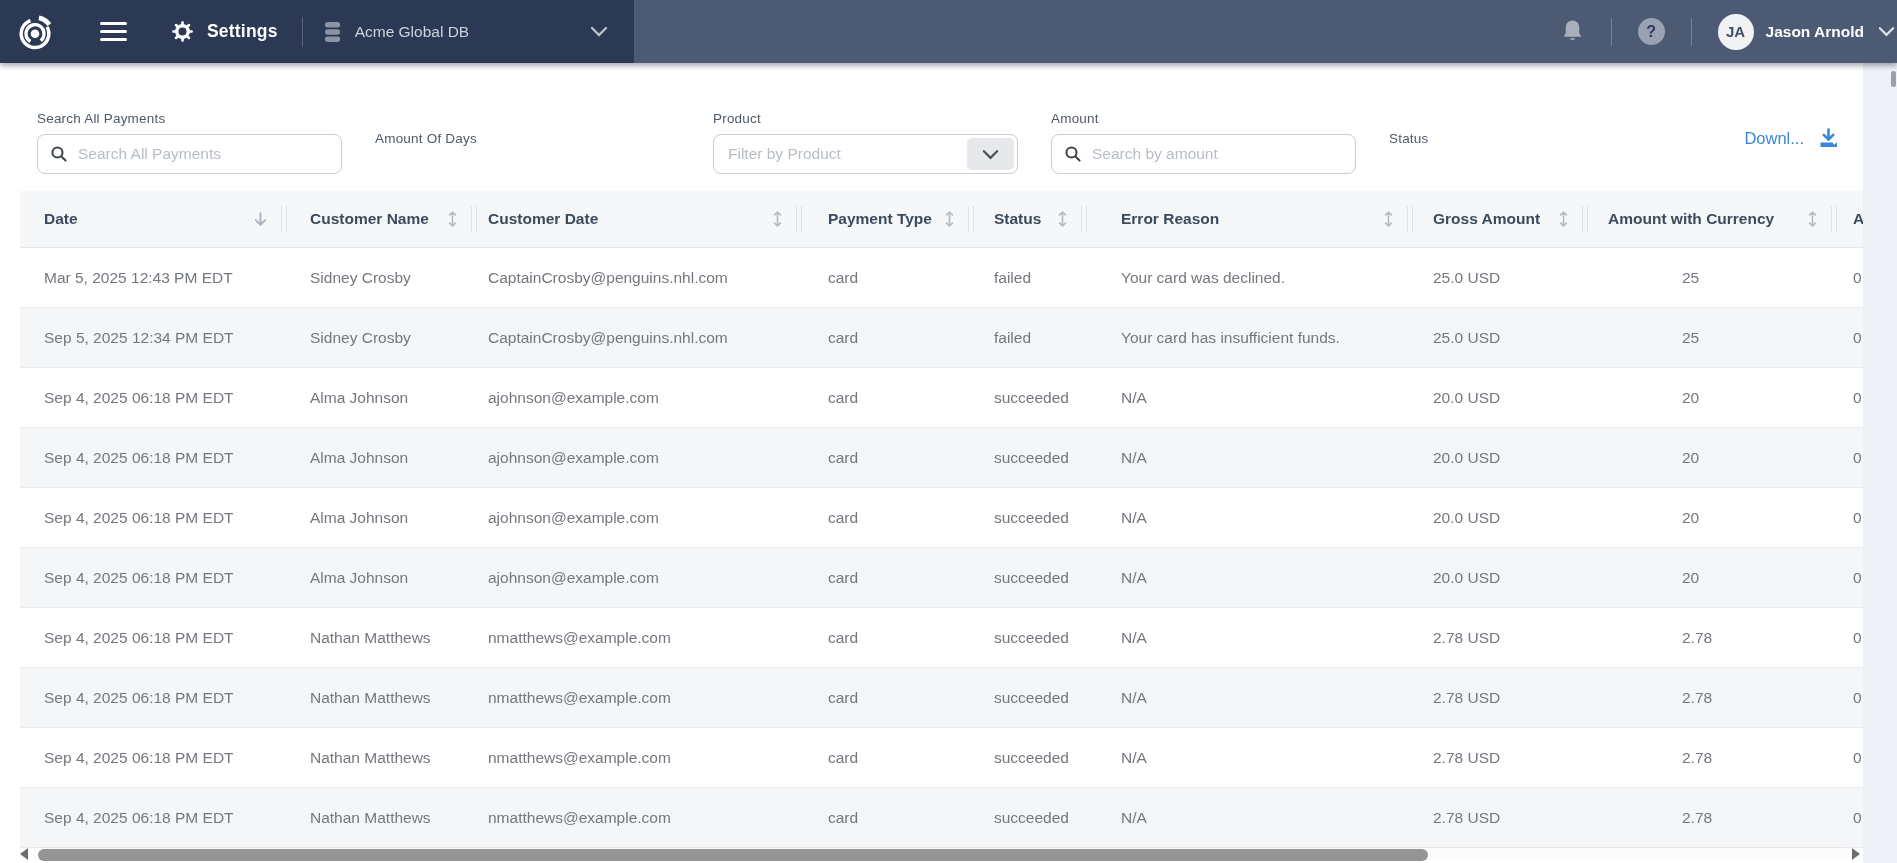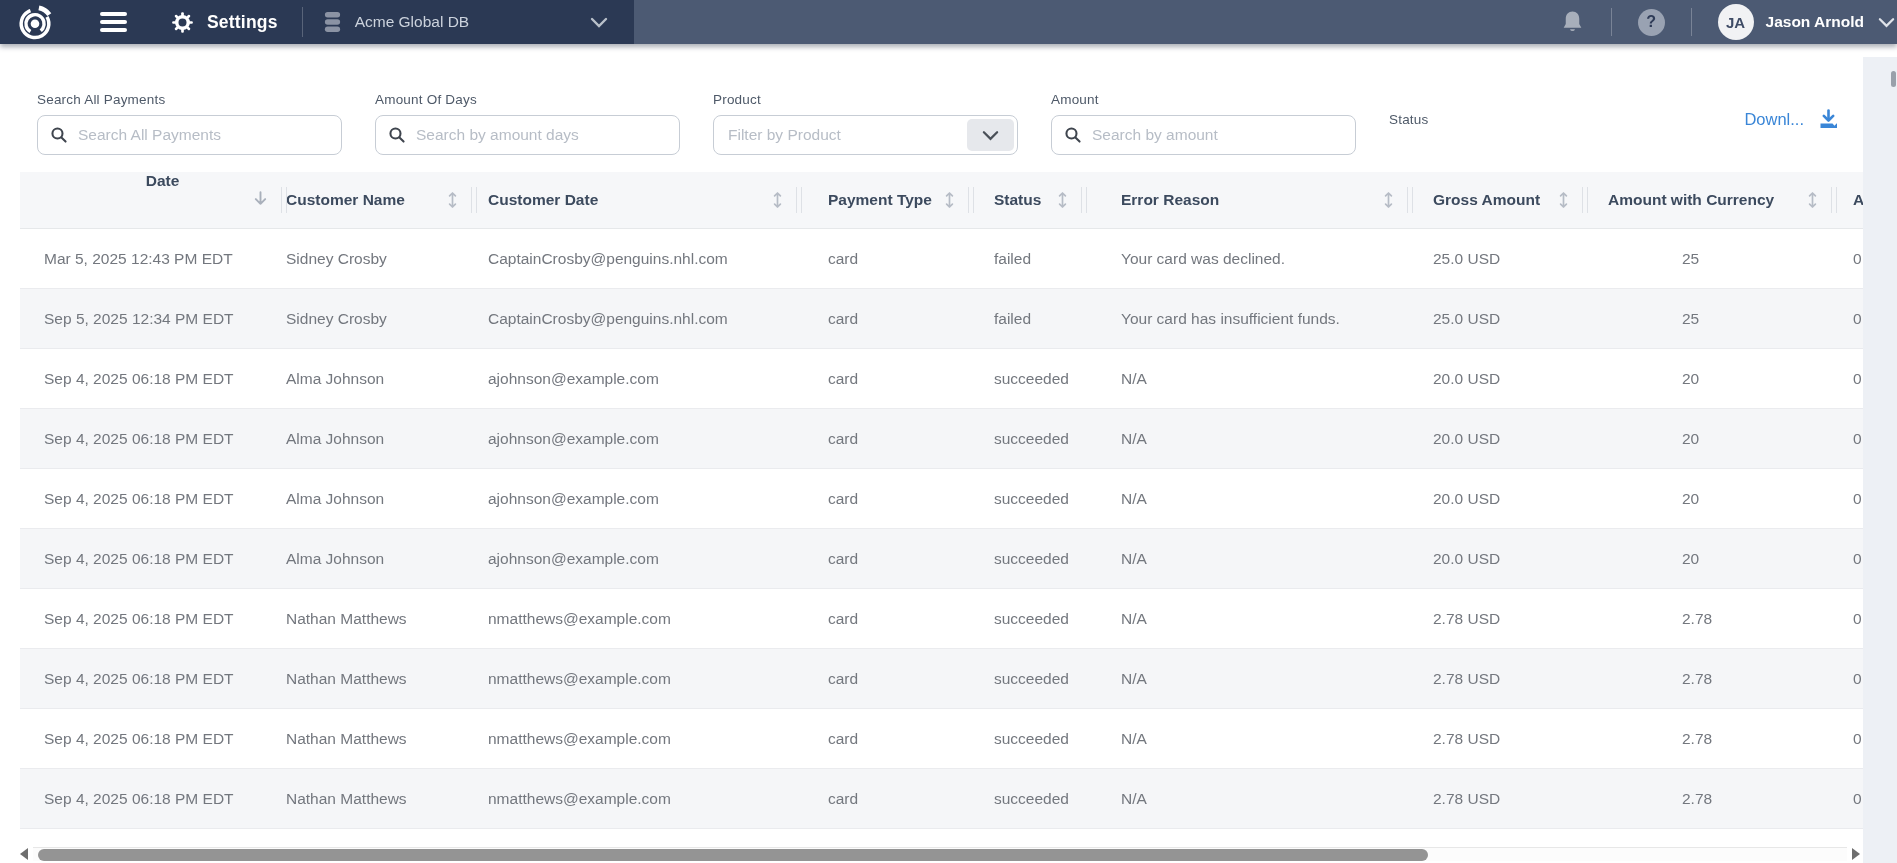--- a/index.html
+++ b/index.html
@@ -2,21 +2,21 @@
 <html><head>
 <meta charset="utf-8">
 <style>
   * { box-sizing: border-box; margin: 0; padding: 0; }
   html,body { width:1897px; height:863px; }
   body {
     position: relative; overflow: hidden; background:#fff;
     font-family: "Liberation Sans", sans-serif;
   }
   
-  .navbar { display:flex; height:44px; width:100%; position:relative; z-index:5;
+  .navbar { display:flex; height:63px; width:100%; position:relative; z-index:5;
             box-shadow:0 3px 5px rgba(15,25,45,.35); }
   .nav-left { width:634px; background:#2b3954; display:flex; align-items:center; flex:none; }
   .nav-right { flex:1; background:#4c5a73; display:flex; align-items:center; justify-content:flex-end; }
   .logo { margin-left:16px; display:flex; align-items:center; cursor:pointer; }
   .hamburger { margin-left:46px; display:flex; flex-direction:column; gap:4.5px; cursor:pointer;
                background:none; border:none; }
   .hamburger span { display:block; width:27px; height:3.6px; background:#fff; border-radius:2px; }
   .settings-group { display:flex; align-items:center; margin-left:44px; cursor:pointer; }
   .settings-label { color:#fff; font-size:17.5px; font-weight:700; margin-left:13px; letter-spacing:.2px; }
   .nav-vline { width:1px; height:30px; background:rgba(255,255,255,.22); margin-left:24px; }
@@ -56,21 +56,21 @@
   .th { display:flex; align-items:center; height:100%; position:relative; flex:none; cursor:pointer; }
   .th:not(:first-child)::before { content:""; position:absolute; left:0; top:15px; bottom:15px;
       width:4px; border-left:1px solid #dee1e6; border-right:1px solid #dee1e6; }
   .th-label { font-size:15.5px; font-weight:700; color:#3c4a5e; white-space:nowrap; }
   .th-sort { margin-left:auto; margin-right:13px; display:flex; align-items:center; }
   .tbody { width:2011px; }
   .trow { display:flex; height:60px; border-bottom:1px solid #eaebee; background:#fff; }
   .trow:nth-child(even) { background:#f5f6f8; }
   .td { display:flex; align-items:center; font-size:15.5px; color:#73777e; white-space:nowrap;
         overflow:hidden; flex:none; }
-  .col1{padding-left:24px}.col2{padding-left:5px}.col3{padding-left:17px}
+  .col1{padding-left:24px}.col2{padding-left:29px}.col3{padding-left:17px}
   .col4{padding-left:32px}.col5{padding-left:26px}.col6{padding-left:40px}
   .col7{padding-left:26px}.col8{padding-left:26px}.col9{padding-left:22px}
   
   .hscroll { position:absolute; left:20px; right:37px; bottom:2px; height:14px; display:flex;
              align-items:center; }
   .hs-arrow { width:0; height:0; border-top:6px solid transparent; border-bottom:6px solid transparent; flex:none; cursor:pointer; }
   .hs-left { border-right:8px solid #6e6e6e; margin-right:5px; }
   .hs-right { border-left:8px solid #6e6e6e; margin-left:5px; }
   .hs-track { flex:1; height:14px; background:#fcfcfc; border-top:1px solid #e7e7e7; position:relative; }
   .hs-thumb { position:absolute; left:5px; top:1px; height:12px; width:76.6%; background:#949494;
@@ -162,29 +162,20 @@
           <circle cx="8.3" cy="8.3" r="5.6" stroke="#3f454e" stroke-width="2.3" fill="none"></circle>
           <path d="M12.7 12.7L17.3 17.3" stroke="#3f454e" stroke-width="2.3" stroke-linecap="round"></path>
         </svg>
       </span>
       <input type="text" placeholder="Search All Payments" style="">
     </div>
   </div>
 
   <div class="fgroup">
     <span class="flabel">Amount Of Days</span>
-    <div class="finput">
-      <span style="display:flex">
-        <svg width="18" height="18" viewBox="0 0 20 20">
-          <circle cx="8.3" cy="8.3" r="5.6" stroke="#3f454e" stroke-width="2.3" fill="none"></circle>
-          <path d="M12.7 12.7L17.3 17.3" stroke="#3f454e" stroke-width="2.3" stroke-linecap="round"></path>
-        </svg>
-      </span>
-      <input type="text" placeholder="Search by amount days" style="">
-    </div>
   </div>
 
   <div class="fgroup">
     <span class="flabel">Product</span>
     <div class="fselect">
       <span class="fplaceholder">Filter by Product</span>
       <span class="chev-btn">
         <svg width="17" height="11" viewBox="0 0 18 11">
             <path d="M2 2l7 7 7-7" stroke="#4a5058" stroke-width="2.4" fill="none" stroke-linecap="round"></path>
           </svg>
@@ -215,21 +206,21 @@
         <path d="M11.5 2.5v9" stroke="#3a86d7" stroke-width="2.6" stroke-linecap="round" fill="none"></path>
         <path d="M6.8 7.8l4.7 4.7 4.7-4.7" stroke="#3a86d7" stroke-width="2.6" stroke-linecap="round" stroke-linejoin="round" fill="none"></path>
         <path d="M3.5 15.5h12l2 2.2 2-2.2h0.5v4.5h-16.5z" fill="#3a86d7"></path>
       </svg>
     </span>
   </div>
 </div>
 
 <div class="table-wrap">
   <div class="thead" id="thead">
-  <div class="th col1" style="width: 261px; flex-direction: column;">
+  <div class="th col1" style="width: 261px;">
     <span class="th-label">Date</span>
     <span class="th-sort sort-desc">
       <svg width="15" height="17" viewBox="0 0 14 16">
             <path d="M7 2v11M7 13L2.6 8.6M7 13l4.4-4.4" stroke="#a9b0bb" stroke-width="1.8" fill="none" stroke-linecap="round" stroke-linejoin="round"></path>
           </svg>
     </span>
 
   </div>
 
   <div class="th col2" style="width: 190px;">

